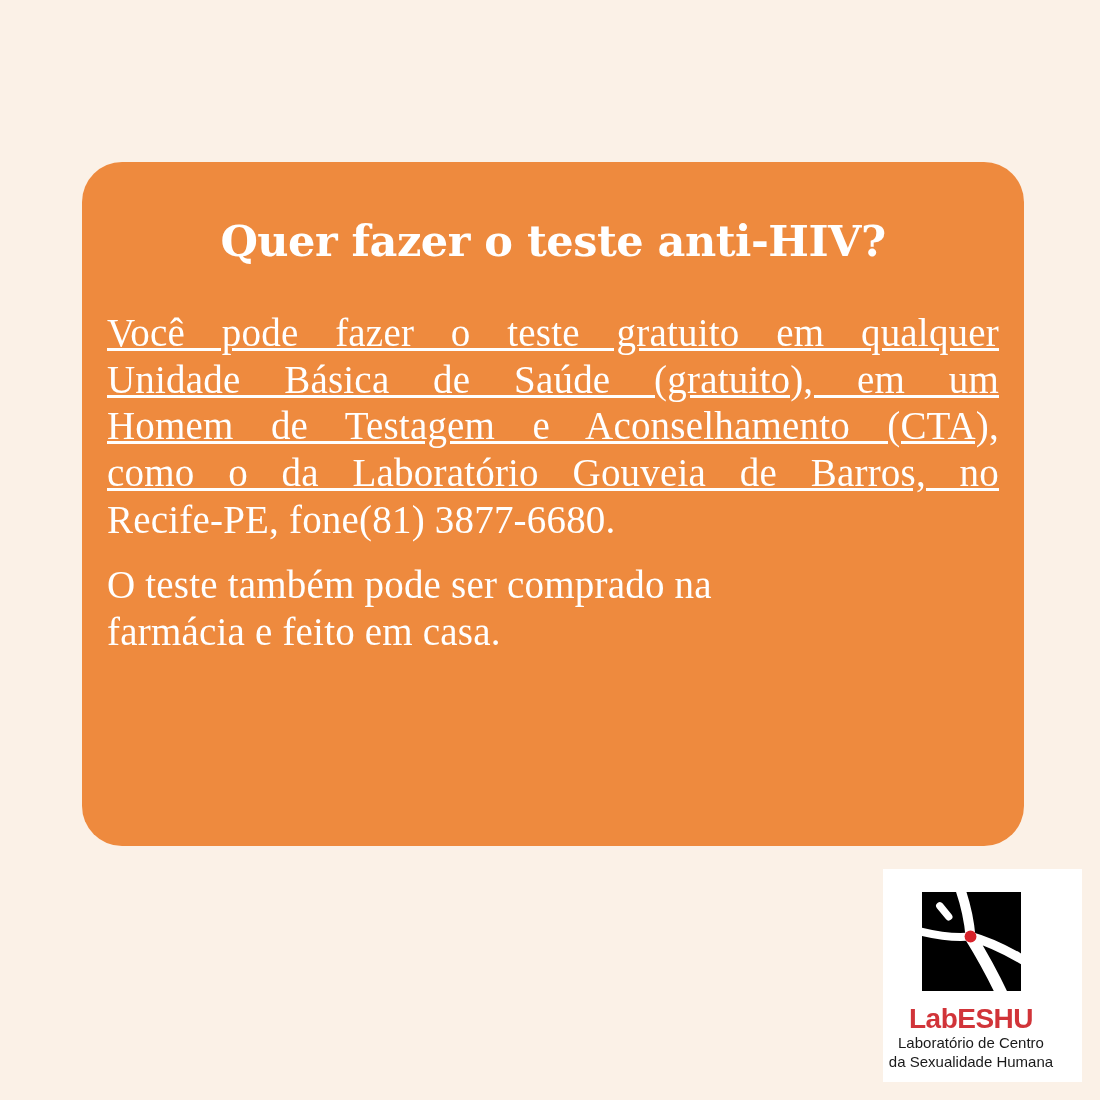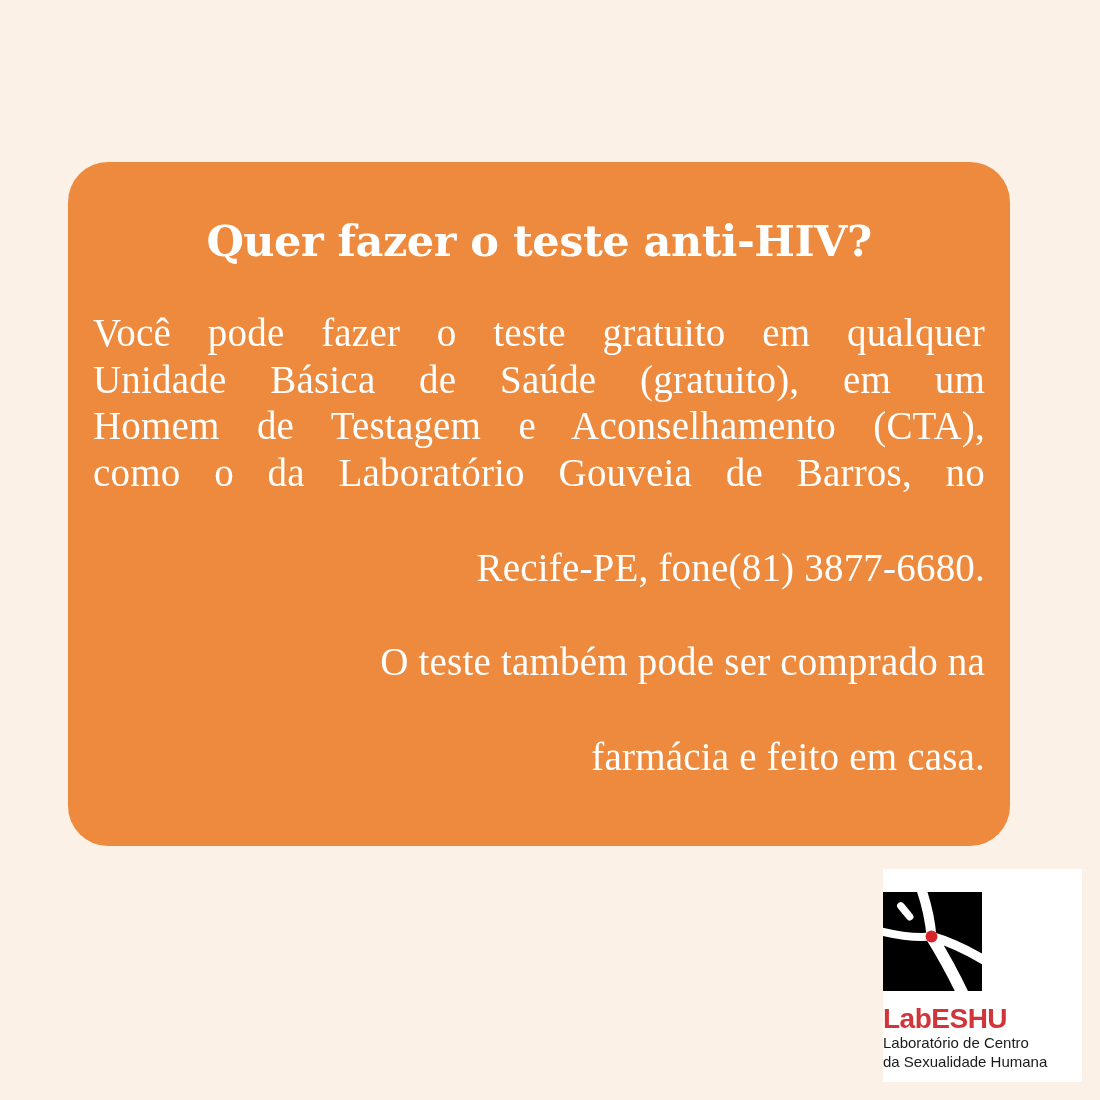--- a/index.html
+++ b/index.html
@@ -5,21 +5,21 @@
   html,body { margin:0; padding:0; }
   .canvas {
     position: relative;
     width: 1100px; height: 1100px;
     background: var(--background, #FBF1E7);
     overflow: hidden;
     font-family: "Liberation Serif", serif;
   }
   .card {
     position: absolute;
-    left: 68px; top: 162px;
+    left: 82px; top: 162px;
     width: 942px; height: 684px;
     background: var(--card, #EE8A3E);
     border-radius: 40px;
     box-sizing: border-box;
     padding: 0 25px;
     color: var(--text, #FFFFFF);
   }
   .title {
     margin: 57px 0 0 0;
     font-family: "DejaVu Serif", serif;
@@ -30,30 +30,30 @@
     letter-spacing: -0.5px;
     color: var(--text, #FFFFFF);
   }
   .para { margin-top: 46px; }
   .para2 { margin-top: 19px; }
   .jline, .lline {
     font-size: 39px;
     line-height: 46.6px;
     letter-spacing: 0.2px;
   }
-  .jline { text-align: justify; text-align-last: justify; text-justify: inter-word; }
-  .lline { text-align: right; margin-top: 48px; }
+  .jline { text-align: justify; text-align-last: justify; text-justify: inter-word; text-decoration: underline; }
+  .lline { text-align: left; }
   .logo-panel {
     position: absolute;
     left: 883px; top: 869px;
     width: 199px; height: 213px;
     background: #FFFFFF;
     box-sizing: border-box;
     padding: 22px 23px 0 0;
-    text-align: left;
+    text-align: center;
     font-family: "Liberation Sans", sans-serif;
   }
   .mark { width: 99px; height: 101px; display: inline-block; }
   .logo-word {
     margin-top: 9px;
     font-size: 28px;
     font-weight: 700;
     letter-spacing: -0.5px;
     line-height: 1;
     color: var(--logo-red, #D13439);

